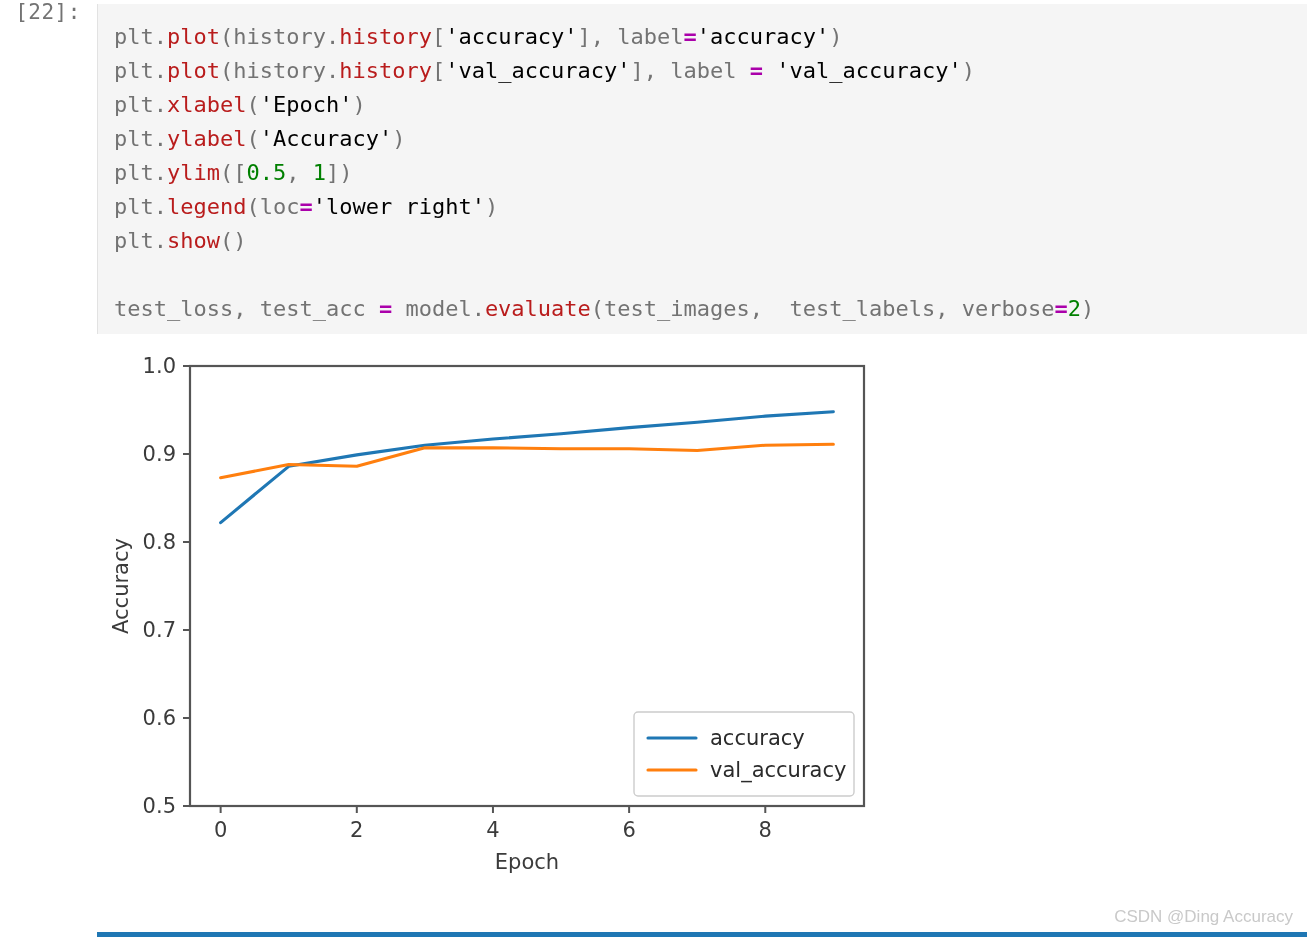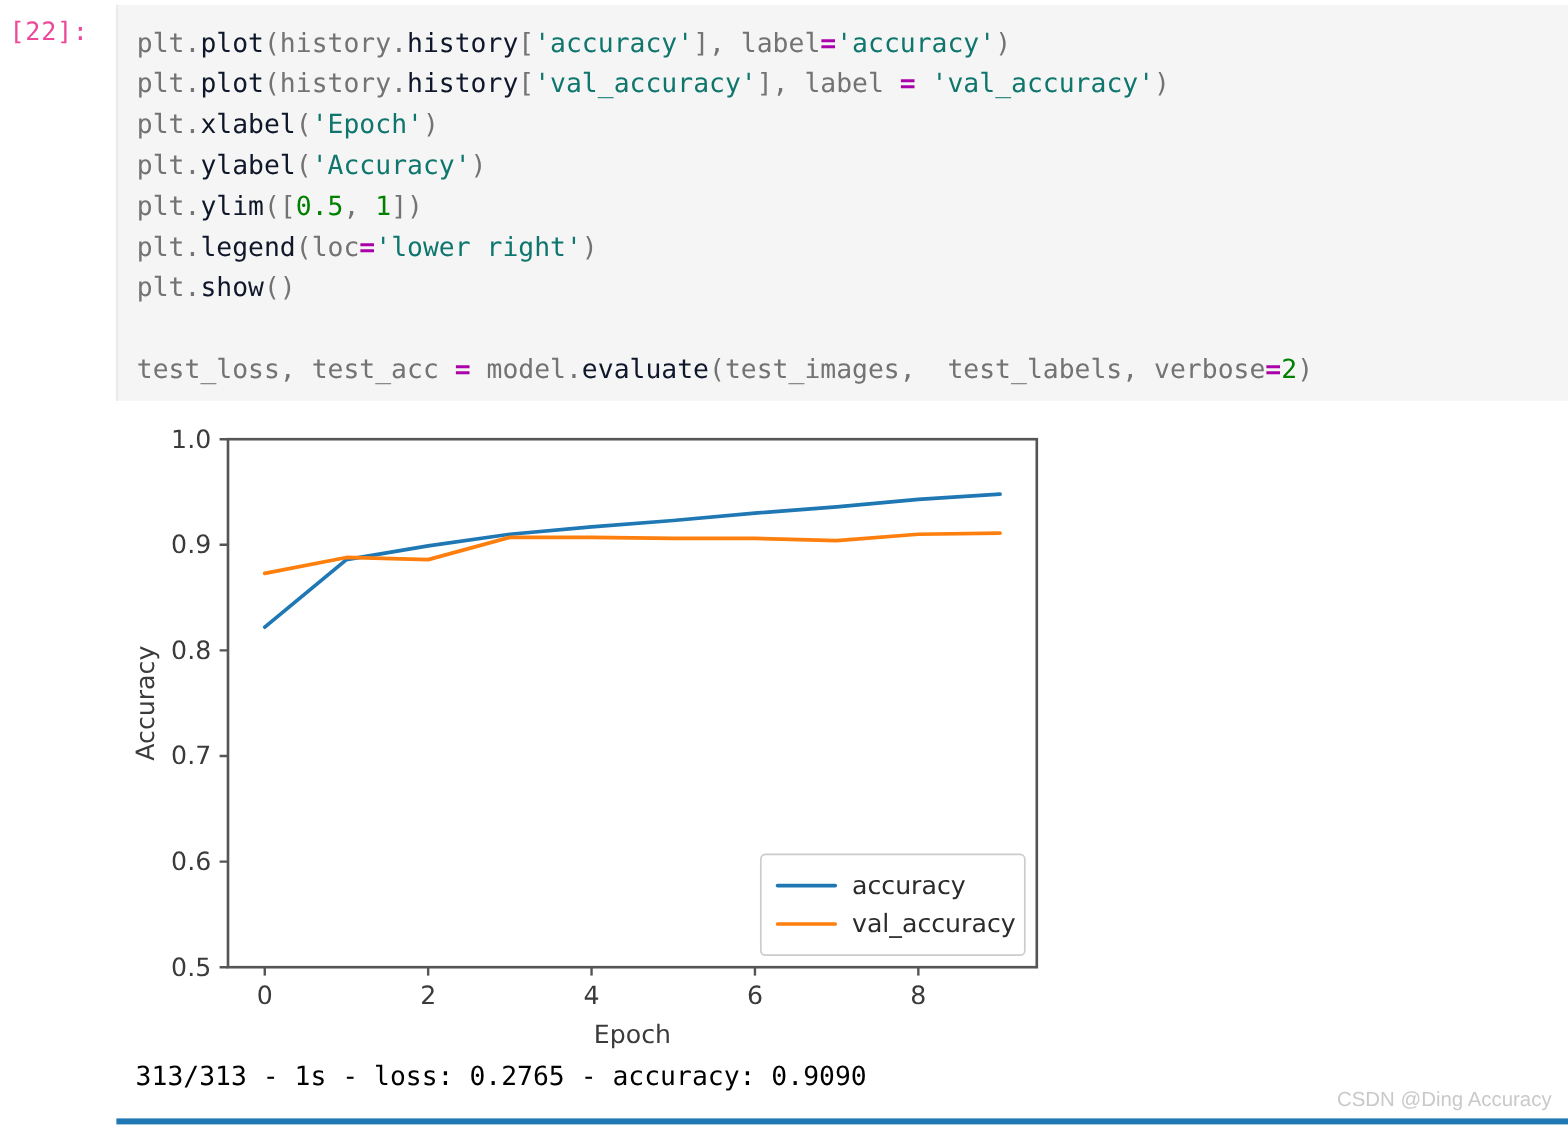--- a/index.html
+++ b/index.html
@@ -19,24 +19,24 @@
   #notebook {
     position: absolute;
     left: 0; top: 0;
     width: 1307px;
     height: 940px;
   }
 
   .cell-prompt {
     position: absolute;
     left: 8px;
-    top: 14px;
+    top: 0;
     width: 80px;
-    text-align: left;
-    color: #ec4899;
+    text-align: center;
+    color: #737373;
     font-family: "DejaVu Sans Mono", monospace;
     font-size: 21px;
     letter-spacing: 0.5px;
     user-select: none;
   }
 
   .code-area {
     position: absolute;
     left: 97px;
     top: 4px;
@@ -51,22 +51,22 @@
     position: absolute;
     left: 16px;
     top: 16px;
     font-family: "DejaVu Sans Mono", monospace;
     font-size: 22px;
     line-height: 34px;
     white-space: pre;
     color: #000000;
   }
   .code-lines .ln { display: block; height: 34px; }
-  .tok-fn    { color: #0f172a; }
-  .tok-str   { color: #0f766e; }
+  .tok-fn    { color: #b91c1c; }
+  .tok-str   { color: #000000; }
   .tok-num   { color: #008000; }
   .tok-op    { color: #aa00aa; font-weight: bold; }
   .tok-plain { color: #737373; }
   .blankline { display: block; height: 34px; }
 
   
   #figure {
     position: absolute;
     left: 97px;
     top: 340px;
@@ -157,18 +157,17 @@
           </g>
           <rect x="537" y="372" width="220" height="84" rx="4" ry="4" fill="#ffffff" fill-opacity="0.9" stroke="#cccccc" stroke-width="1.4"></rect>
           <line x1="551" y1="398" x2="599" y2="398" stroke="#1f77b4" stroke-width="3.1" stroke-linecap="round"></line>
           <text x="613" y="405" text-anchor="start" font-family="&quot;DejaVu Sans&quot;, sans-serif" font-size="21" fill="#2b2b2b">accuracy</text>
           <line x1="551" y1="430" x2="599" y2="430" stroke="#ff7f0e" stroke-width="3.1" stroke-linecap="round"></line>
           <text x="613" y="437" text-anchor="start" font-family="&quot;DejaVu Sans&quot;, sans-serif" font-size="21" fill="#2b2b2b">val_accuracy</text>
         </g>
     </svg>
   </div>
 
-  <div class="stdout">313/313 - 1s - loss: 0.2765 - accuracy: 0.9090</div>
 
   <div class="watermark">CSDN @Ding Accuracy</div>
 
   <div class="bottom-bar"></div>
 </div>
 
 </body></html>

